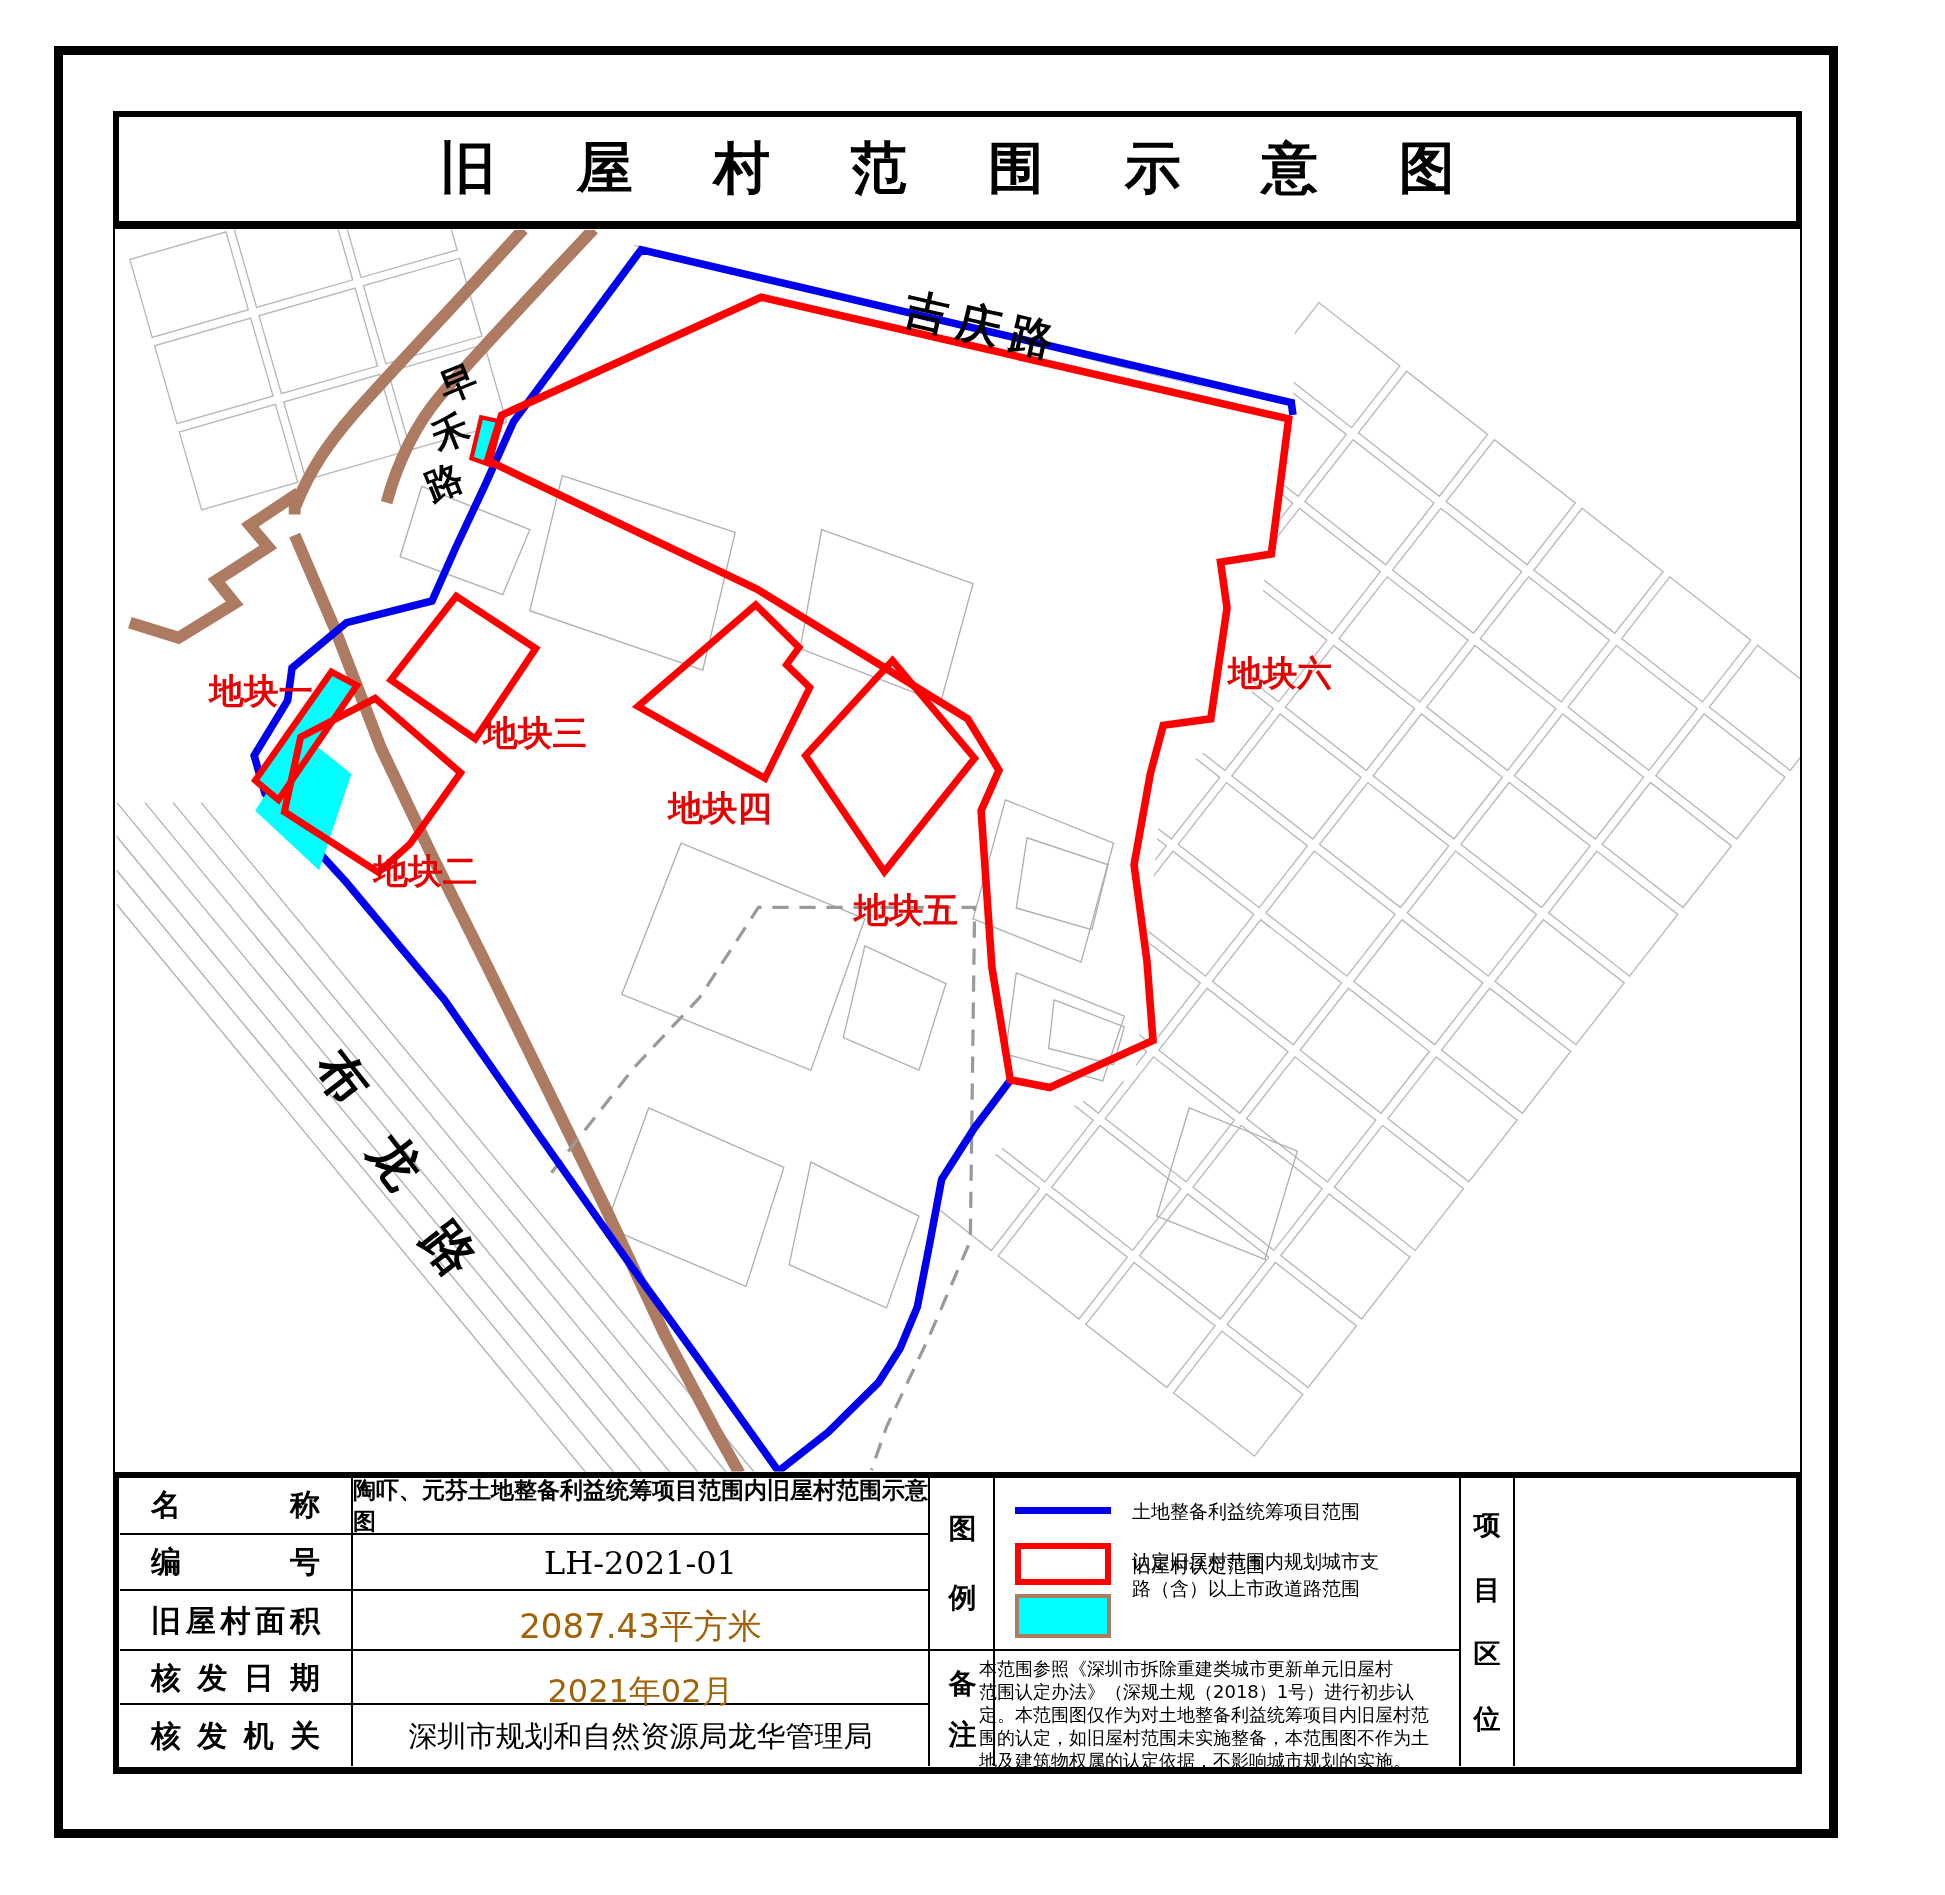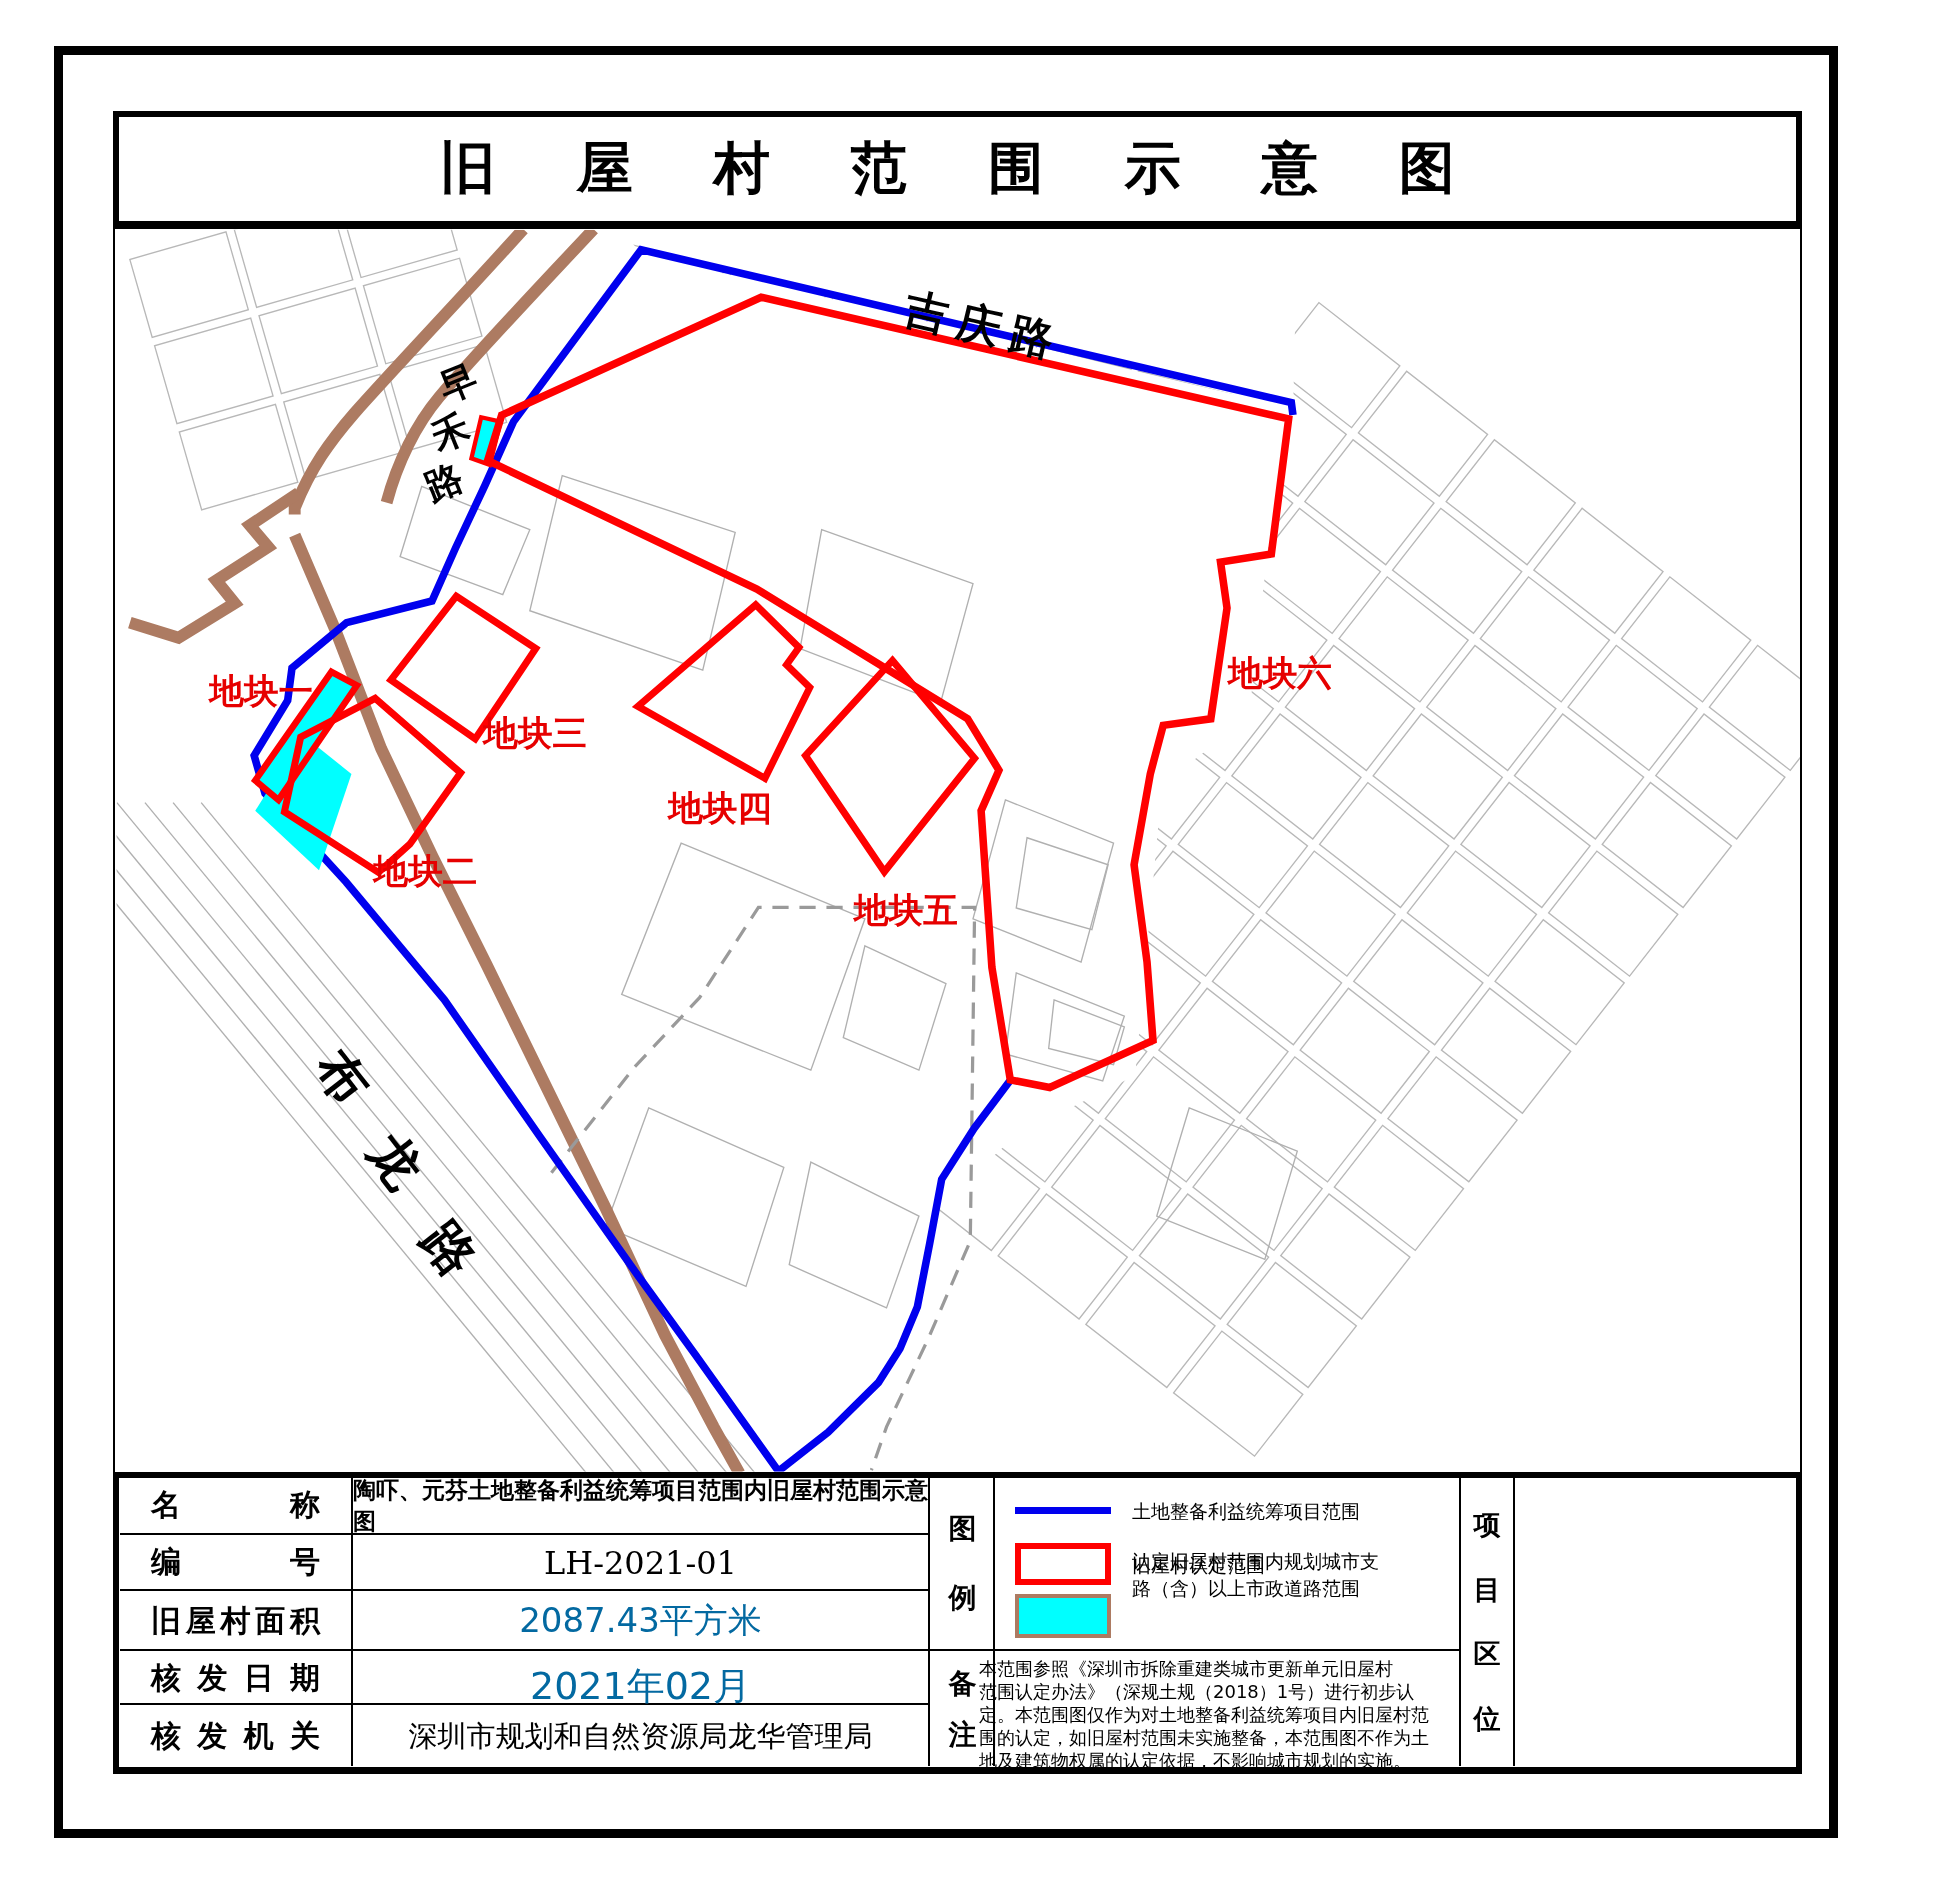--- a/index.html
+++ b/index.html
@@ -10,21 +10,21 @@
              display:flex;align-items:center;justify-content:center;}
   #title-box .t{font-size:56px;font-weight:bold;letter-spacing:20.5px;word-spacing:20.5px;white-space:nowrap;}
   #map-box{left:113px;top:227px;width:1689px;height:1247px;border:2.7px solid #000;background:#fff;}
   #tablewrap{left:113px;top:1473px;width:1689px;height:301px;border:6.5px solid #000;border-top-width:5.4px;border-bottom-width:7.6px;background:#fff;}
   .vline{position:absolute;background:#000;width:2.2px;}
   .hline{position:absolute;background:#000;height:2.2px;}
   .cell{position:absolute;display:flex;align-items:center;box-sizing:border-box;}
   .label-cell{justify-content:space-between;padding:0 31px;font-size:30px;font-weight:bold;}
   .val-cell{justify-content:center;}
   .vcol{flex-direction:column;justify-content:space-evenly;align-items:center;font-weight:bold;}
-  .graytxt{color:#0369a1;}
+  .graytxt{color:#a16207;margin-top:6px;}
   .legend-text{position:absolute;font-size:19px;font-weight:400;line-height:27px;white-space:pre-line;}
   .swatch{position:absolute;box-sizing:border-box;}
   #notes{position:absolute;font-size:18px;line-height:23px;white-space:pre-line;text-align:justify;}
   svg{position:absolute;left:0;top:0;}
   svg text{font-family:"DejaVu Sans","Liberation Sans",sans-serif;}
 </style>
 </head>
 <body>
 
 <div id="frame" class="abs"></div>
@@ -281,21 +281,21 @@
 <div class="cell label-cell" style="left:120px;top:1706px;width:231px;height:61px;">
     <span>核</span>
     <span>发</span>
     <span>机</span>
     <span>关</span>
   </div>
 
 <div class="cell val-cell" style="left:353px;top:1478px;width:575px;height:55px;font-size:23px;font-weight:bold;">陶吓、元芬土地整备利益统筹项目范围内旧屋村范围示意图</div>
 <div class="cell val-cell" style="left:353px;top:1535px;width:575px;height:55px;font-size:32px;font-family:'DejaVu Serif','Liberation Serif',serif;border-radius:9px;">LH-2021-01</div>
 <div class="cell val-cell graytxt" style="left:353px;top:1592px;width:575px;height:58px;font-size:34px;">2087.43平方米</div>
-<div class="cell val-cell graytxt" style="left:353px;top:1652px;width:575px;height:68px;font-size:38px;">2021年02月</div>
+<div class="cell val-cell graytxt" style="left:353px;top:1652px;width:575px;height:68px;font-size:32px;">2021年02月</div>
 <div class="cell val-cell" style="left:353px;top:1706px;width:575px;height:61px;font-size:29px;border-radius:15px;">深圳市规划和自然资源局龙华管理局</div>
 
 <div class="cell vcol" style="left:995px;top:1478px;width:-webkit-fill-available;width:0;"></div>
 <div class="cell vcol" style="left:931px;top:1478px;width:63px;height:171px;font-size:28px;">
     <span>图</span>
     <span>例</span>
   </div>
 <div class="cell vcol" style="left:931px;top:1652px;width:63px;height:115px;font-size:28px;">
     <span>备</span>
     <span>注</span>

